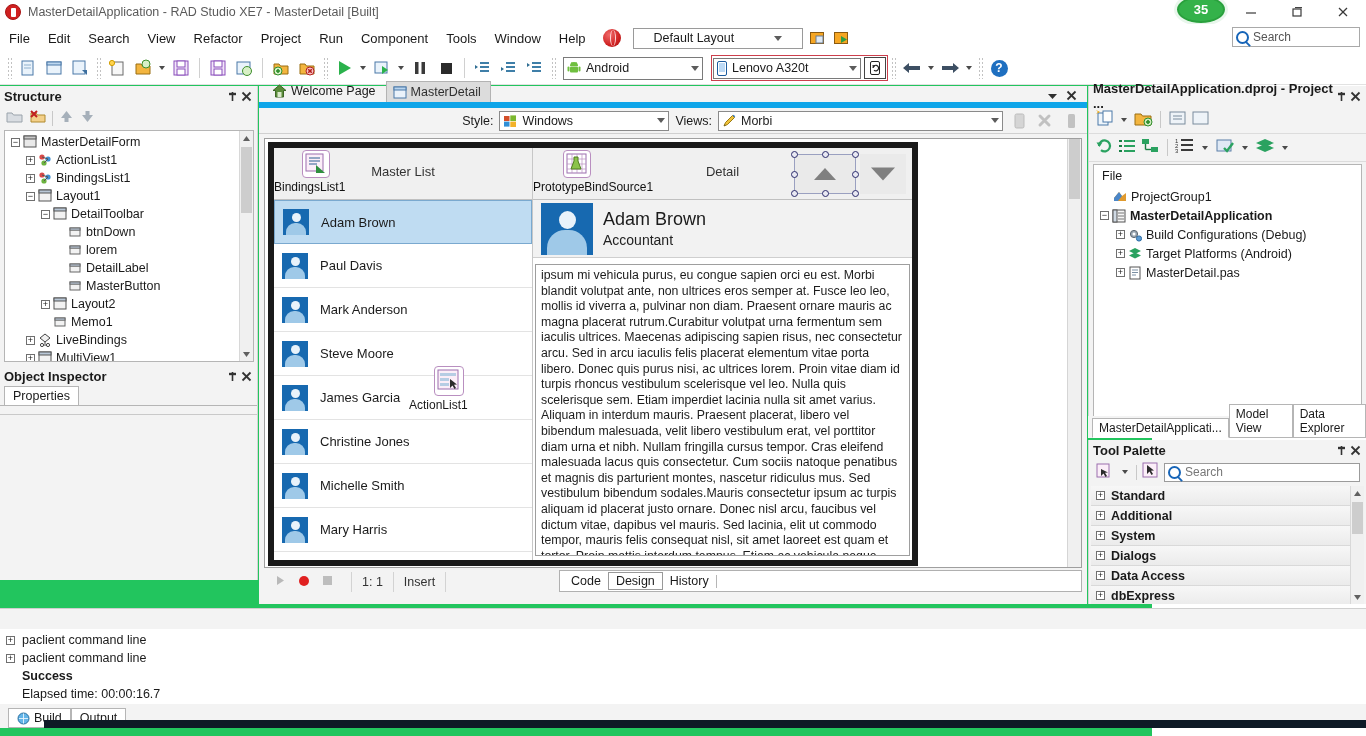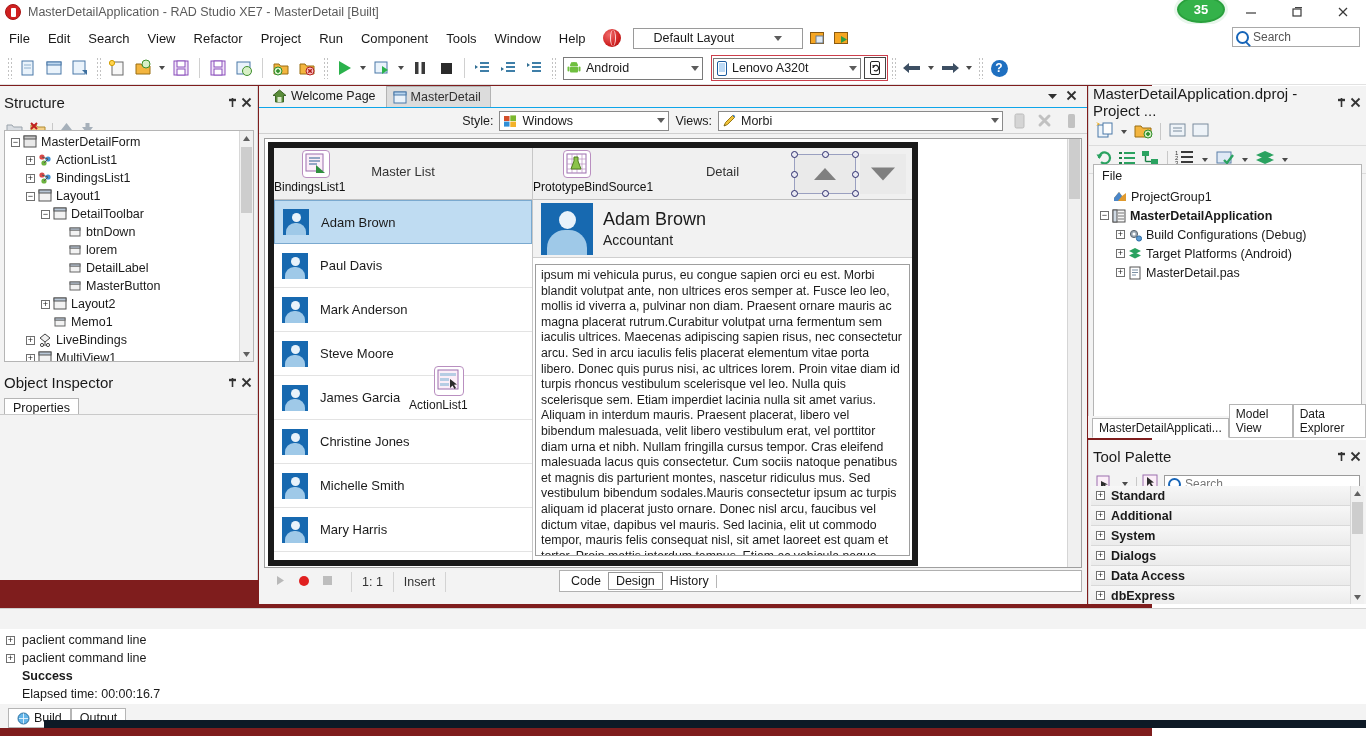--- a/index.html
+++ b/index.html
@@ -5,21 +5,21 @@
   * { box-sizing: border-box; }
   html, body {
     margin: 0; padding: 0;
     width: 1366px; height: 736px;
     overflow: hidden;
     font-family: "Liberation Sans", sans-serif;
     font-size: 12px;
     color: #1a1a1a;
     background: #ffffff;
   }
-  #app { position: relative; width: 1152px; height: 736px; background:#7f1d1d; }
+  #app { position: relative; width: 1152px; height: 736px; background:#22c55e; }
 
   
   .titlebar {
     position:absolute; left:0; top:0; width:1366px; height:24px;
     background:#ffffff; display:flex; align-items:center;
   }
   .title-ico {
     width:16px; height:16px; margin-left:5px; margin-right:7px;
     border-radius:50%; background:#cf2020; position:relative;
     border:1px solid #a81515;
@@ -98,22 +98,22 @@
   .phone-ico { width:10px; height:15px; border:1.5px solid #1c5b9e; border-radius:2px; margin-right:5px; position:relative;}
   .phone-ico::after{content:"";position:absolute;left:1px;top:1.5px;right:1px;bottom:2.5px;background:#bcd9f5;}
   .dev-refresh { width:22px; height:22px; border:1px solid #444; margin-left:3px; display:flex;
                  align-items:center; justify-content:center; background:#fff;}
   .help-ico { width:17px;height:17px;border-radius:50%;background:#1e6fc0;color:#fff;font-size:12px;
               font-weight:bold;display:flex;align-items:center;justify-content:center;}
 
   
   .panel { position:absolute; background:#f3f3f3; }
   .panel-head {
-    height:20px; display:flex; align-items:center; padding:16px 4px;
-    font-size:15px; color:#1a1a1a; background:#f3f3f3;
+    height:20px; display:flex; align-items:center; padding:4px 4px;
+    font-size:13px; color:#1a1a1a; background:#f3f3f3;font-weight:bold;
   }
   .panel-head .t { flex:1; }
   .pin { width:14px;height:14px;display:flex;align-items:center;justify-content:center;color:#333; }
   .xbtn{ width:14px;height:14px;display:flex;align-items:center;justify-content:center;color:#333;font-size:13px;font-weight:bold;}
 
   #structure { left:0; top:86px; width:258px; height:280px; border-right:1px solid #d4d4d4; }
   .struct-toolbar { height:24px; display:flex; align-items:center; padding-left:6px; gap:6px; background:#f3f3f3;}
   .struct-tree { position:absolute; left:4px; top:44px; width:250px; height:232px;
                  background:#ffffff; border:1px solid #b5b5b5; overflow:hidden; }
   .tnode { display:flex; align-items:center; height:18px; font-size:12.5px; white-space:nowrap; }
@@ -126,21 +126,21 @@
   .vs-arrow{ position:absolute; left:0; right:0; height:14px; display:flex; align-items:center; justify-content:center; color:#606060;}
 
   #objinspector { left:0; top:366px; width:258px; height:214px; border-right:1px solid #d4d4d4; }
   .oi-tabs { height:20px; display:flex; align-items:flex-end; padding-left:4px; border-bottom:1px solid #b5b5b5; }
   .oi-tab { padding:2px 8px; font-size:12.5px; background:#ffffff; border:1px solid #b5b5b5; border-bottom:none; }
   .oi-body { position:absolute; left:0; top:48px; right:0; bottom:0; background:#f3f3f3; border-top:1px solid #c9c9c9;}
 
   
   #center { position:absolute; left:259px; top:86px; width:828px; height:518px; background:#f3f3f3; }
   .ed-tabs { height:22px; display:flex; align-items:flex-end; padding-left:6px; background:#f3f3f3;
-             border-bottom:1px solid #0ea5e9;}
+             border-bottom:6px solid #0ea5e9;}
   .ed-tab { display:flex; align-items:center; gap:4px; padding:3px 9px 3px 6px; font-size:12.5px;
             border:1px solid transparent; }
   .ed-tab.active { background:#dcdcdc; border:1px solid #b3b3b3; border-bottom:none; color:#2f2f2f;}
   .ed-tab-close { position:absolute; right:10px; top:4px; display:flex; gap:8px; align-items:center; color:#333; }
   .style-bar { height:26px; display:flex; align-items:center; justify-content:flex-end; padding-right:6px; gap:6px;
                background:#f3f3f3; border-bottom:1px solid #d0d0d0;}
   .lbl { font-size:12.5px; }
   .sbcombo { height:20px; border:1px solid #8a8a8a; background:#fff; display:flex; align-items:center;
              padding:0 3px; font-size:12.5px; }
   .sb-icon { width:14px;height:14px;margin-right:5px;flex:0 0 auto;}

